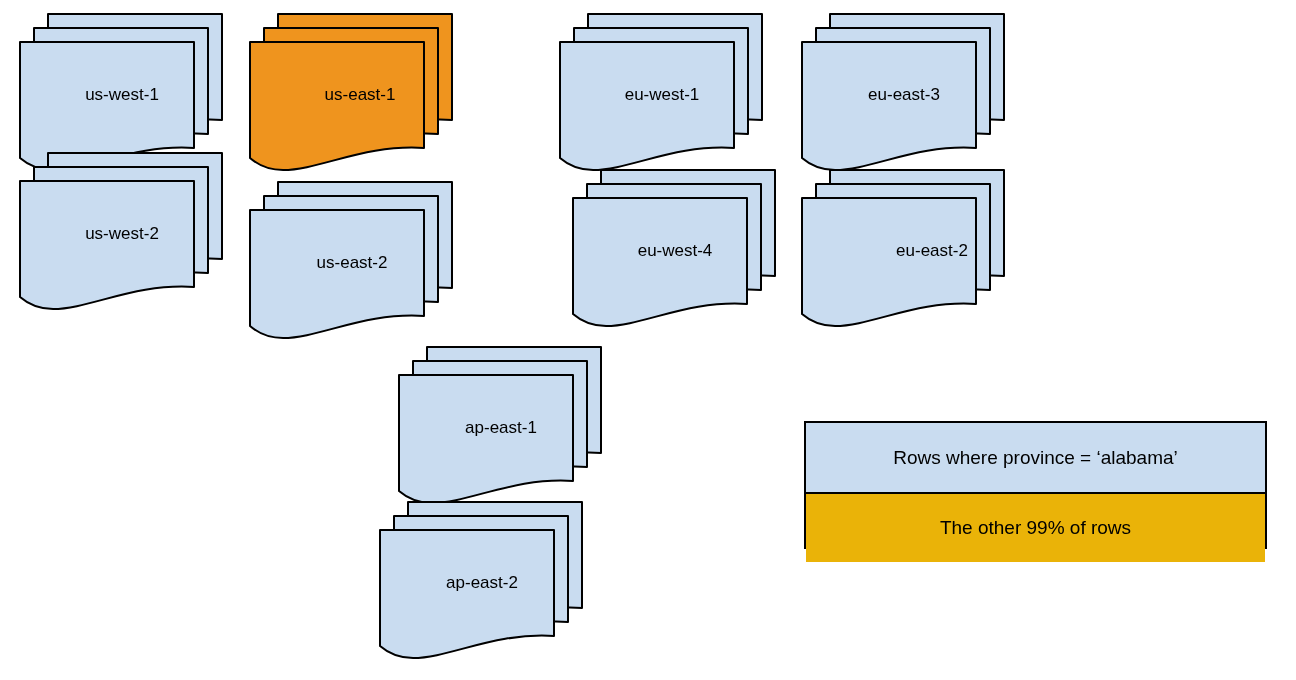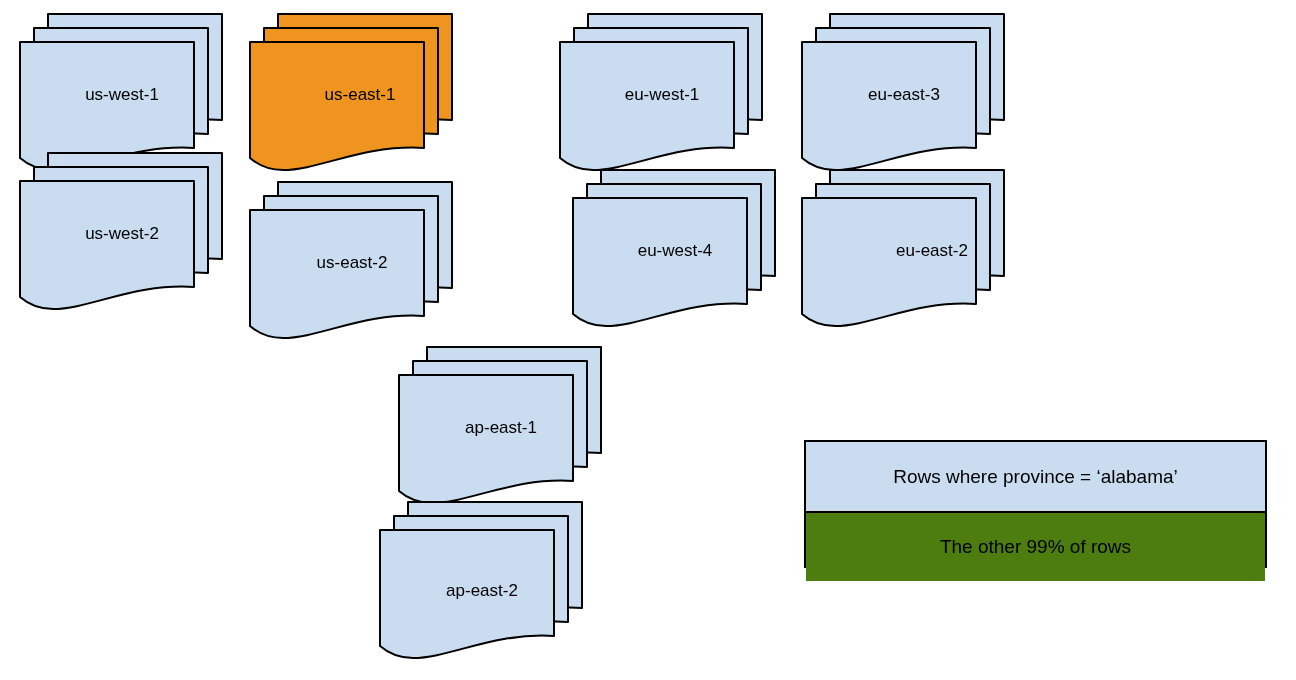--- a/index.html
+++ b/index.html
@@ -203,26 +203,26 @@
           <g transform="translate(28,0)">
             <path d="M 0,0 L 174,0 L 174,106 C 114.84,102 69.60000000000001,128 33.06,128 C 17.400000000000002,128 6.96,122 0,116 Z" fill="#c9dcf0" stroke="#000000" stroke-width="2" stroke-linejoin="round"></path>
           </g>
           <g transform="translate(14,14)">
             <path d="M 0,0 L 174,0 L 174,106 C 114.84,102 69.60000000000001,128 33.06,128 C 17.400000000000002,128 6.96,122 0,116 Z" fill="#c9dcf0" stroke="#000000" stroke-width="2" stroke-linejoin="round"></path>
           </g>
           <g transform="translate(0,28)">
             <path d="M 0,0 L 174,0 L 174,106 C 114.84,102 69.60000000000001,128 33.06,128 C 17.400000000000002,128 6.96,122 0,116 Z" fill="#c9dcf0" stroke="#000000" stroke-width="2" stroke-linejoin="round"></path>
           </g>
         </svg>
-        <div class="label" style="top: 71px; margin-top: 8px;">ap-east-2</div>
+        <div class="label" style="top: 71px;">ap-east-2</div>
       </div>
     </div>
 
-  <div class="legend" id="legend-box" style="left: 804px; top: 440px; width: 463px; height: 128px;">
+  <div class="legend" id="legend-box" style="left: 804px; top: 421px; width: 463px; height: 128px;">
     <div class="legend-row top" id="legend-row-0" style="background: rgb(201, 220, 240);">
       <span>Rows where province = ‘alabama’</span>
     </div>
-    <div class="legend-row bottom" id="legend-row-1" style="background: #4d7c0f;">
+    <div class="legend-row bottom" id="legend-row-1" style="background: #eab308;">
       <span>The other 99% of rows</span>
     </div>
   </div>
 
 </div>
 
 </body></html>

